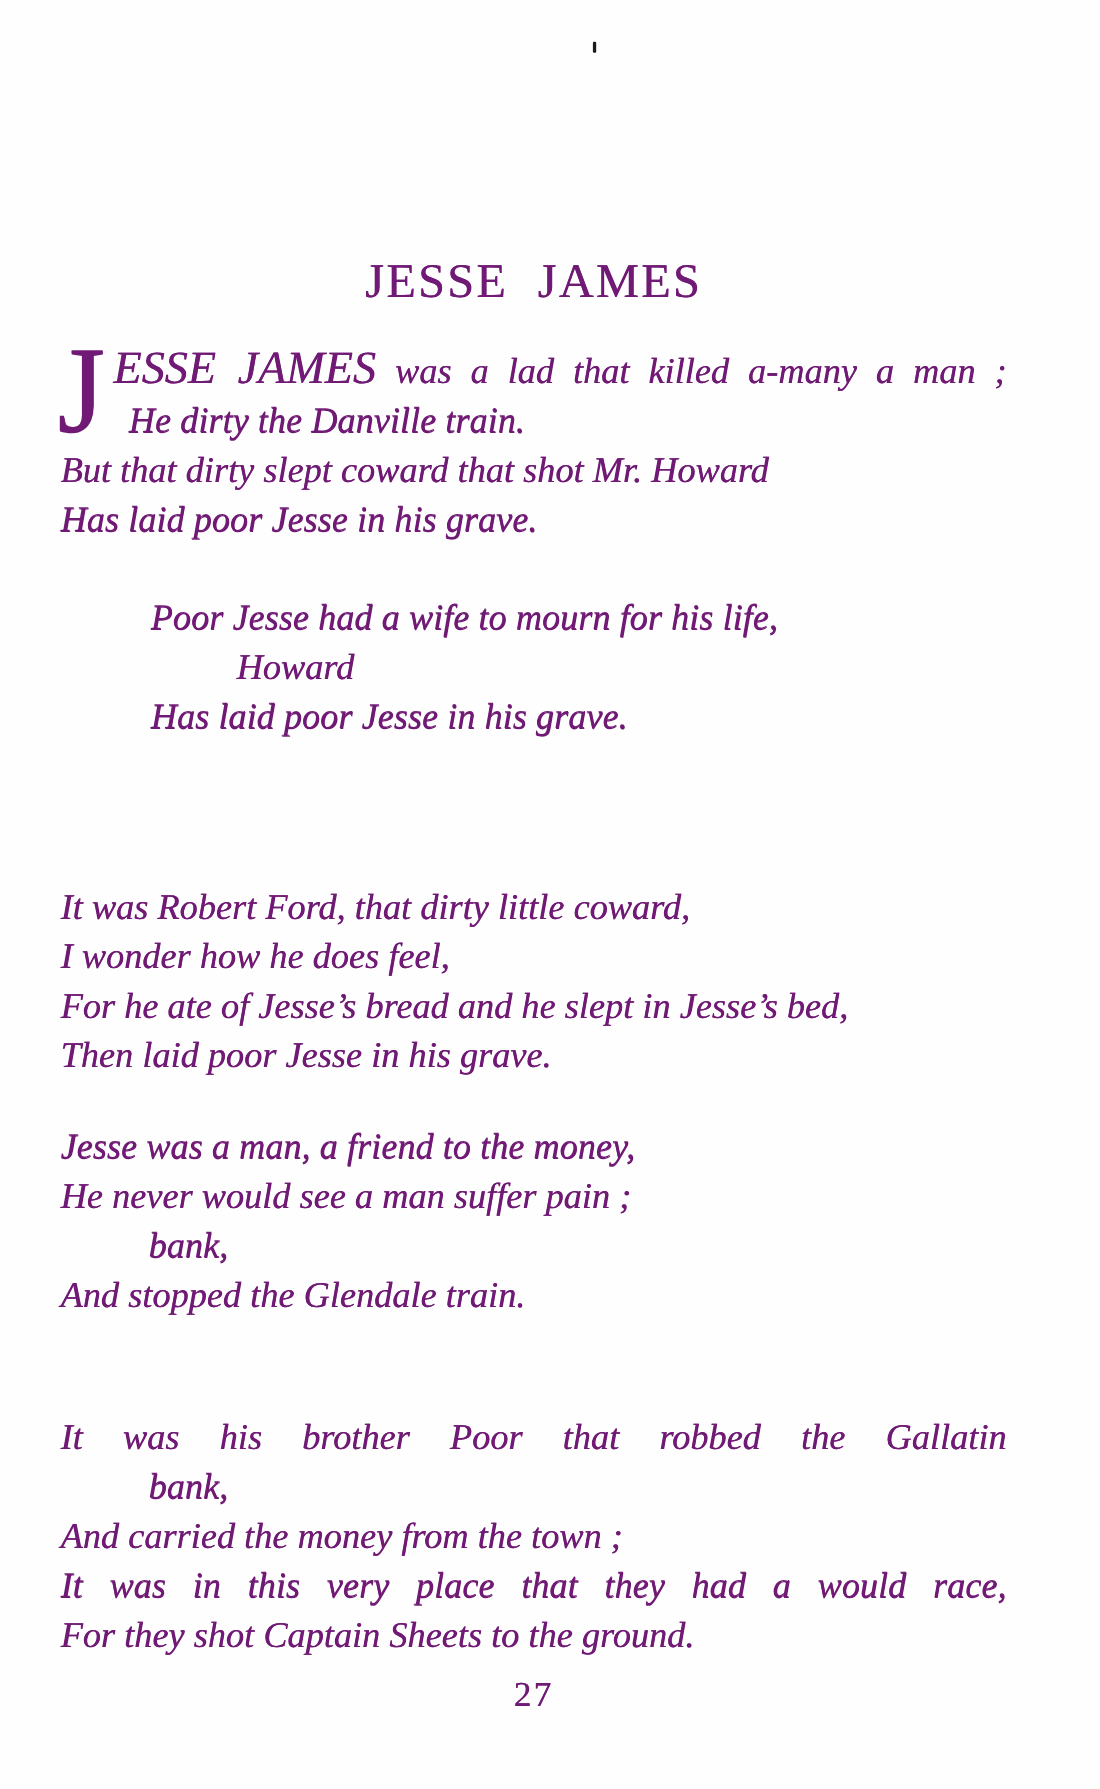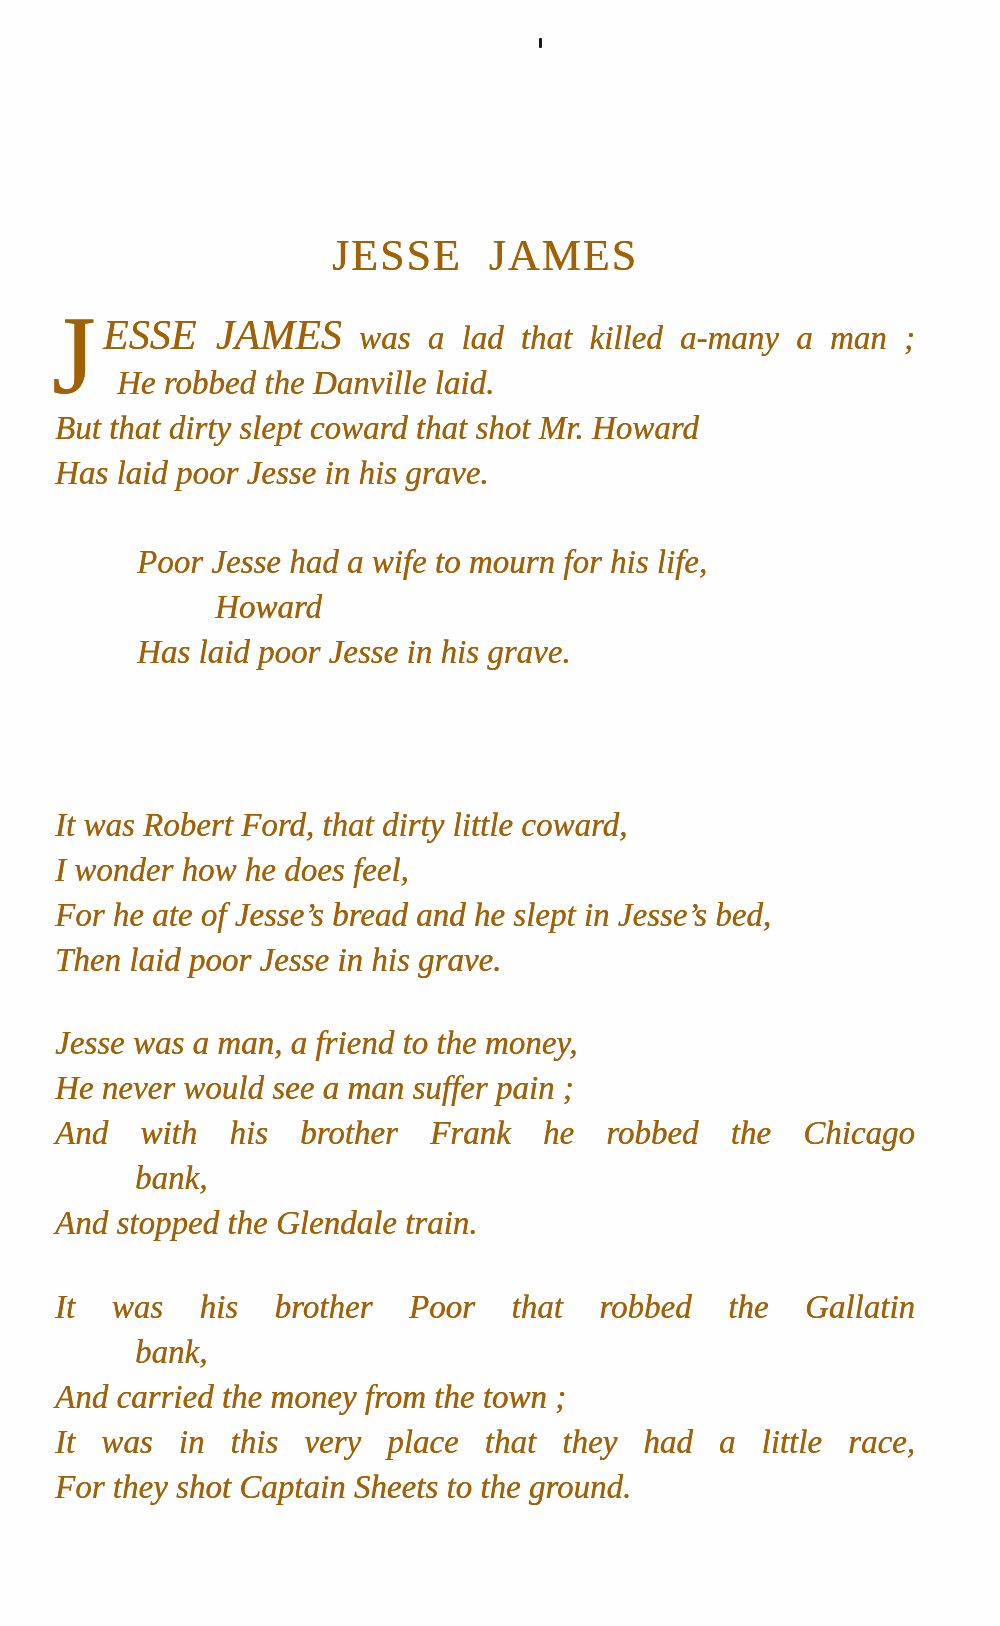--- a/index.html
+++ b/index.html
@@ -1,21 +1,21 @@
 <!DOCTYPE html>
 <html><head>
 <meta charset="utf-8">
 <style>
   html, body { margin: 0; padding: 0; background: #ffffff; }
   .page {
     position: relative;
     width: 1000px;
     height: 1626px;
     background: #fefefe;
-    color: #a16207;
+    color: #701a75;
     font-family: "Liberation Serif", "DejaVu Serif", serif;
     overflow: hidden;
     text-shadow: 0.35px 0.35px 0 currentColor; 
   }
 
   .stray-mark {
     position: absolute;
     left: 539px;
     top: 38px;
     width: 3px;
@@ -83,48 +83,48 @@
 
 <div class="page">
 
   <div class="stray-mark"></div>
 
   <h1 class="title">JESSE JAMES</h1>
 
   <div class="stanza s1">
     <span class="dropcap">J</span>
     <div class="line l-first"><span class="lead-caps">ESSE JAMES</span><span> was a lad that killed a-many a man ;</span></div>
-    <div class="line l-second">He robbed the Danville laid.</div>
+    <div class="line l-second">He dirty the Danville train.</div>
     <div class="line">But that dirty slept coward that shot Mr. Howard</div>
     <div class="line">Has laid poor Jesse in his grave.</div>
   </div>
 
   <div class="stanza s2">
     <div class="line">Poor Jesse had a wife to mourn for his life,</div>
     <div class="line cont2">Howard</div>
     <div class="line">Has laid poor Jesse in his grave.</div>
   </div>
 
   <div class="stanza s3">
     <div class="line">It was Robert Ford, that dirty little coward,</div>
     <div class="line">I wonder how he does feel,</div>
     <div class="line">For he ate of Jesse’s bread and he slept in Jesse’s bed,</div>
     <div class="line">Then laid poor Jesse in his grave.</div>
   </div>
 
   <div class="stanza s4">
     <div class="line">Jesse was a man, a friend to the money,</div>
     <div class="line">He never would see a man suffer pain ;</div>
-    <div class="line just">And with his brother Frank he robbed the Chicago</div>
     <div class="line cont">bank,</div>
     <div class="line">And stopped the Glendale train.</div>
   </div>
 
   <div class="stanza s5">
     <div class="line just">It was his brother Poor that robbed the Gallatin</div>
     <div class="line cont">bank,</div>
     <div class="line">And carried the money from the town ;</div>
-    <div class="line just">It was in this very place that they had a little race,</div>
+    <div class="line just">It was in this very place that they had a would race,</div>
     <div class="line">For they shot Captain Sheets to the ground.</div>
   </div>
 
+  <div class="pagenum">27</div>
 
 </div>
 
 </body></html>

